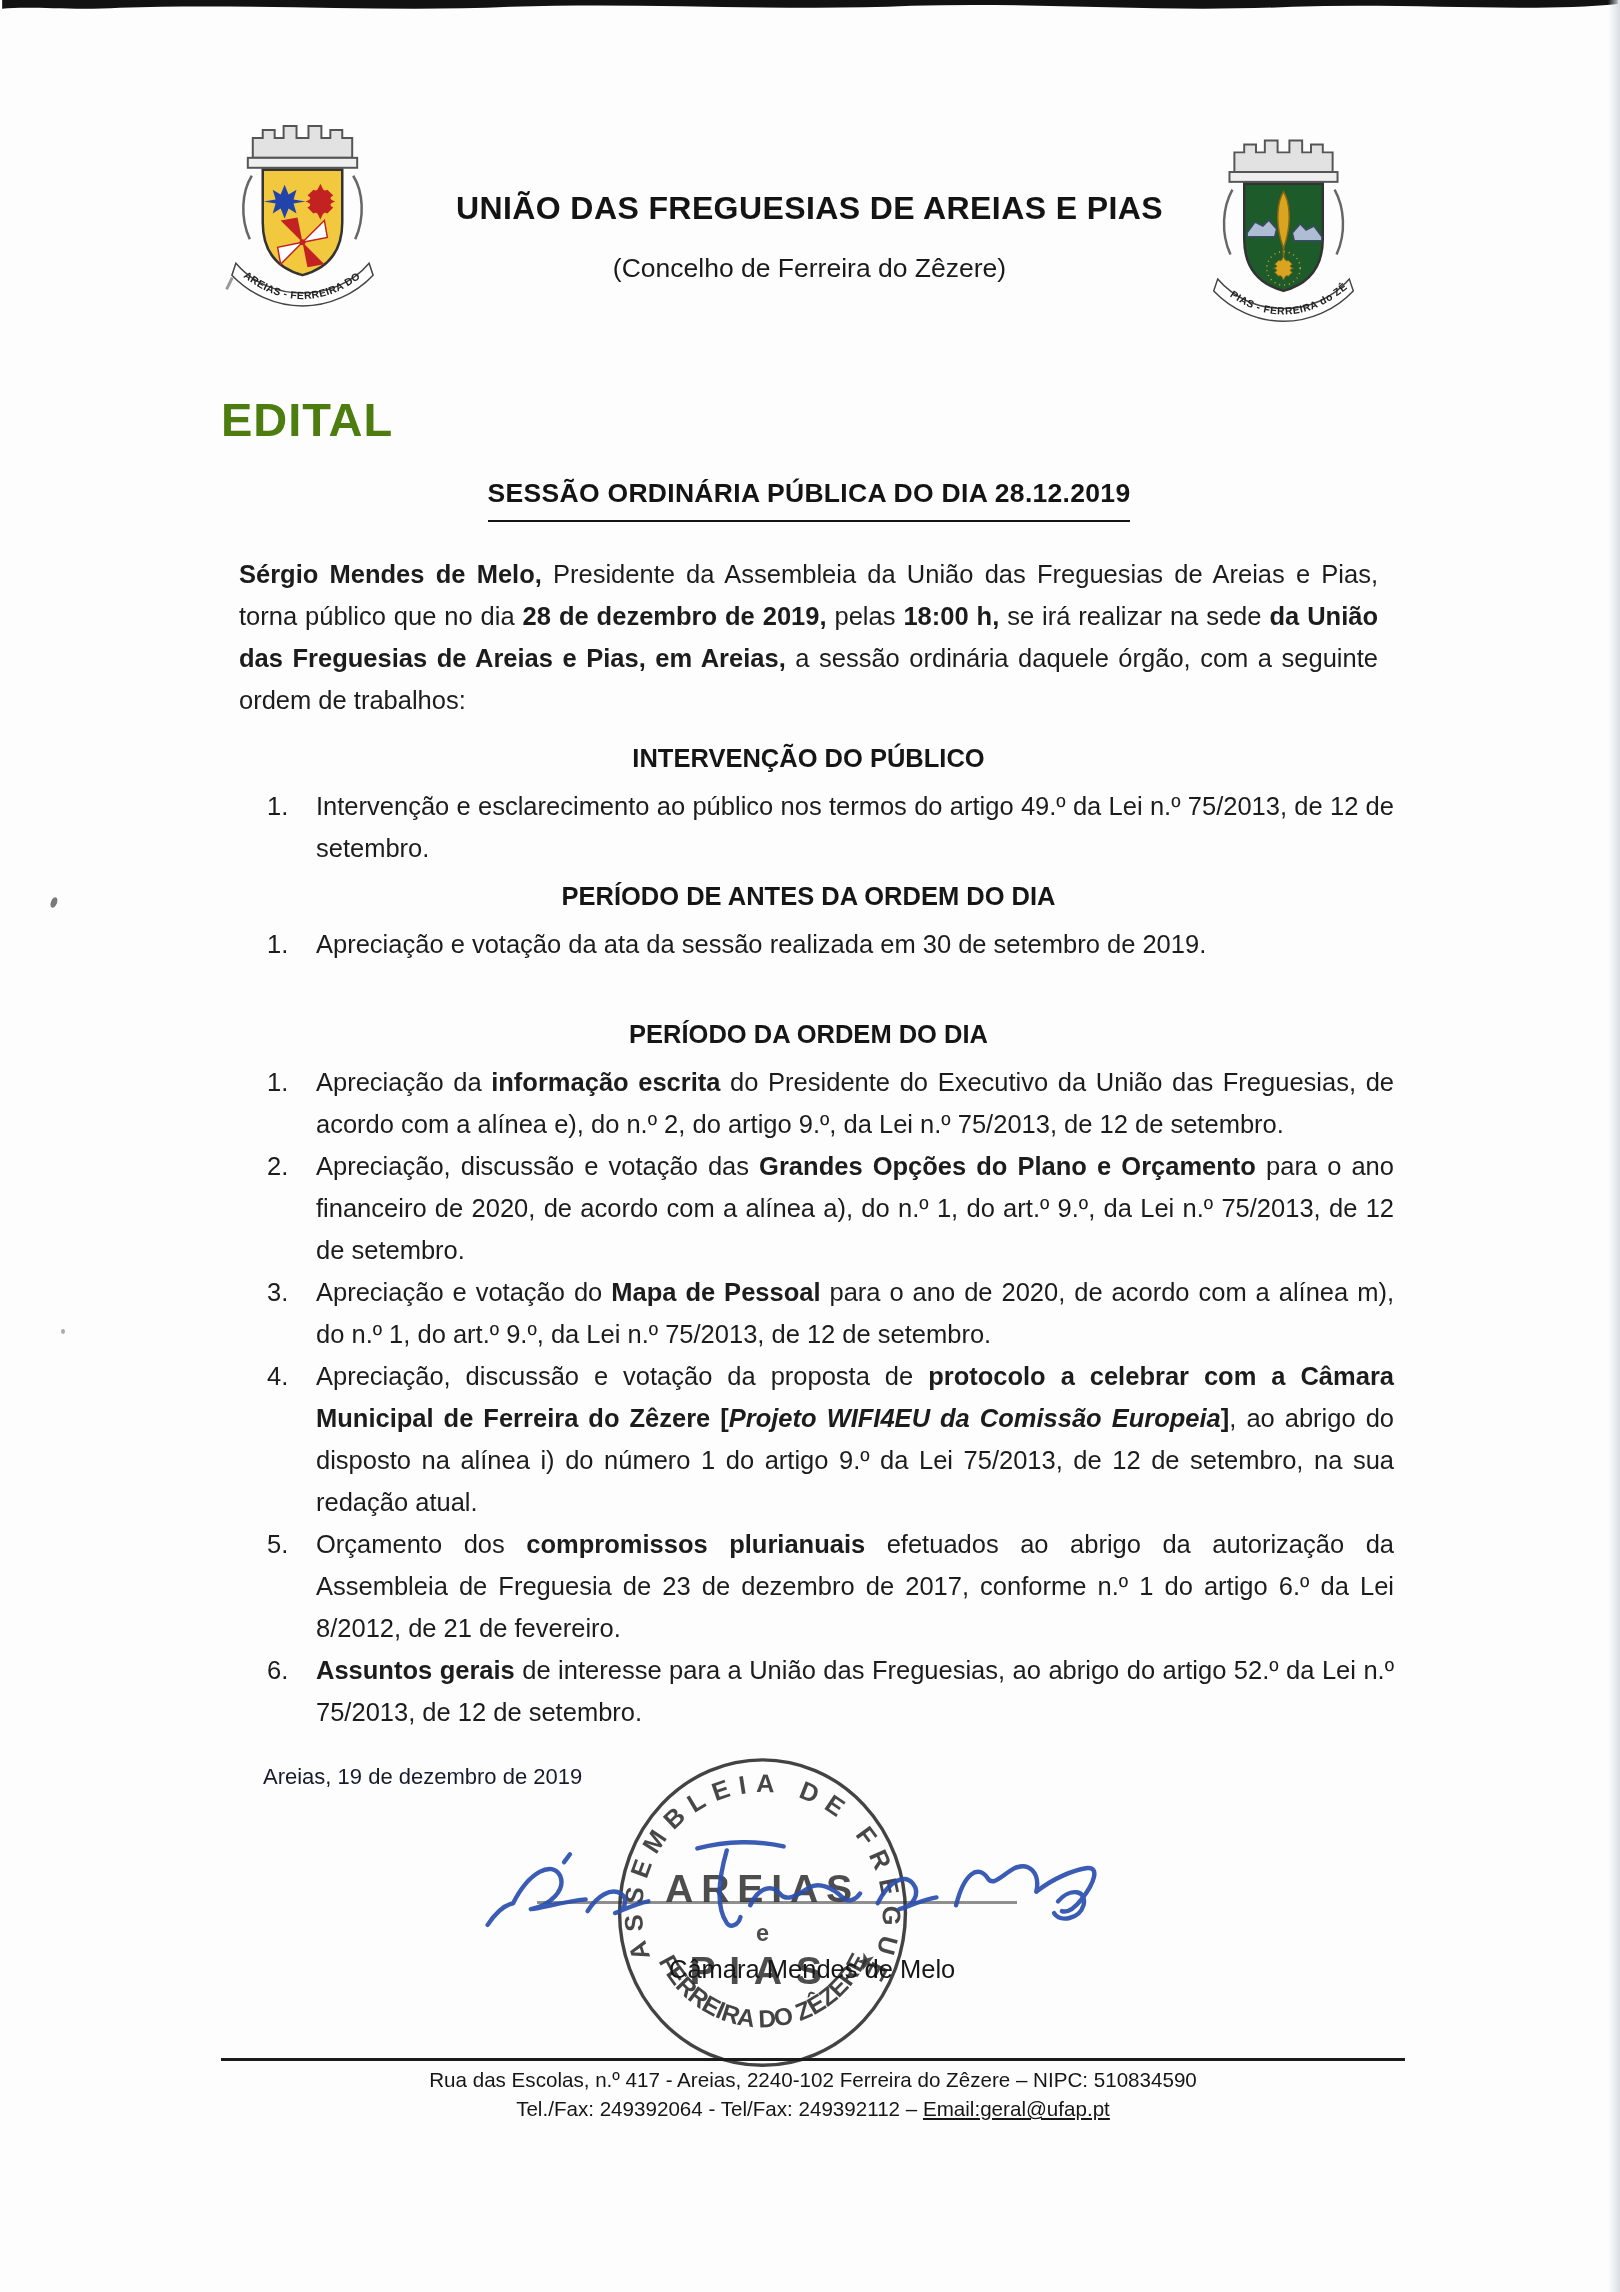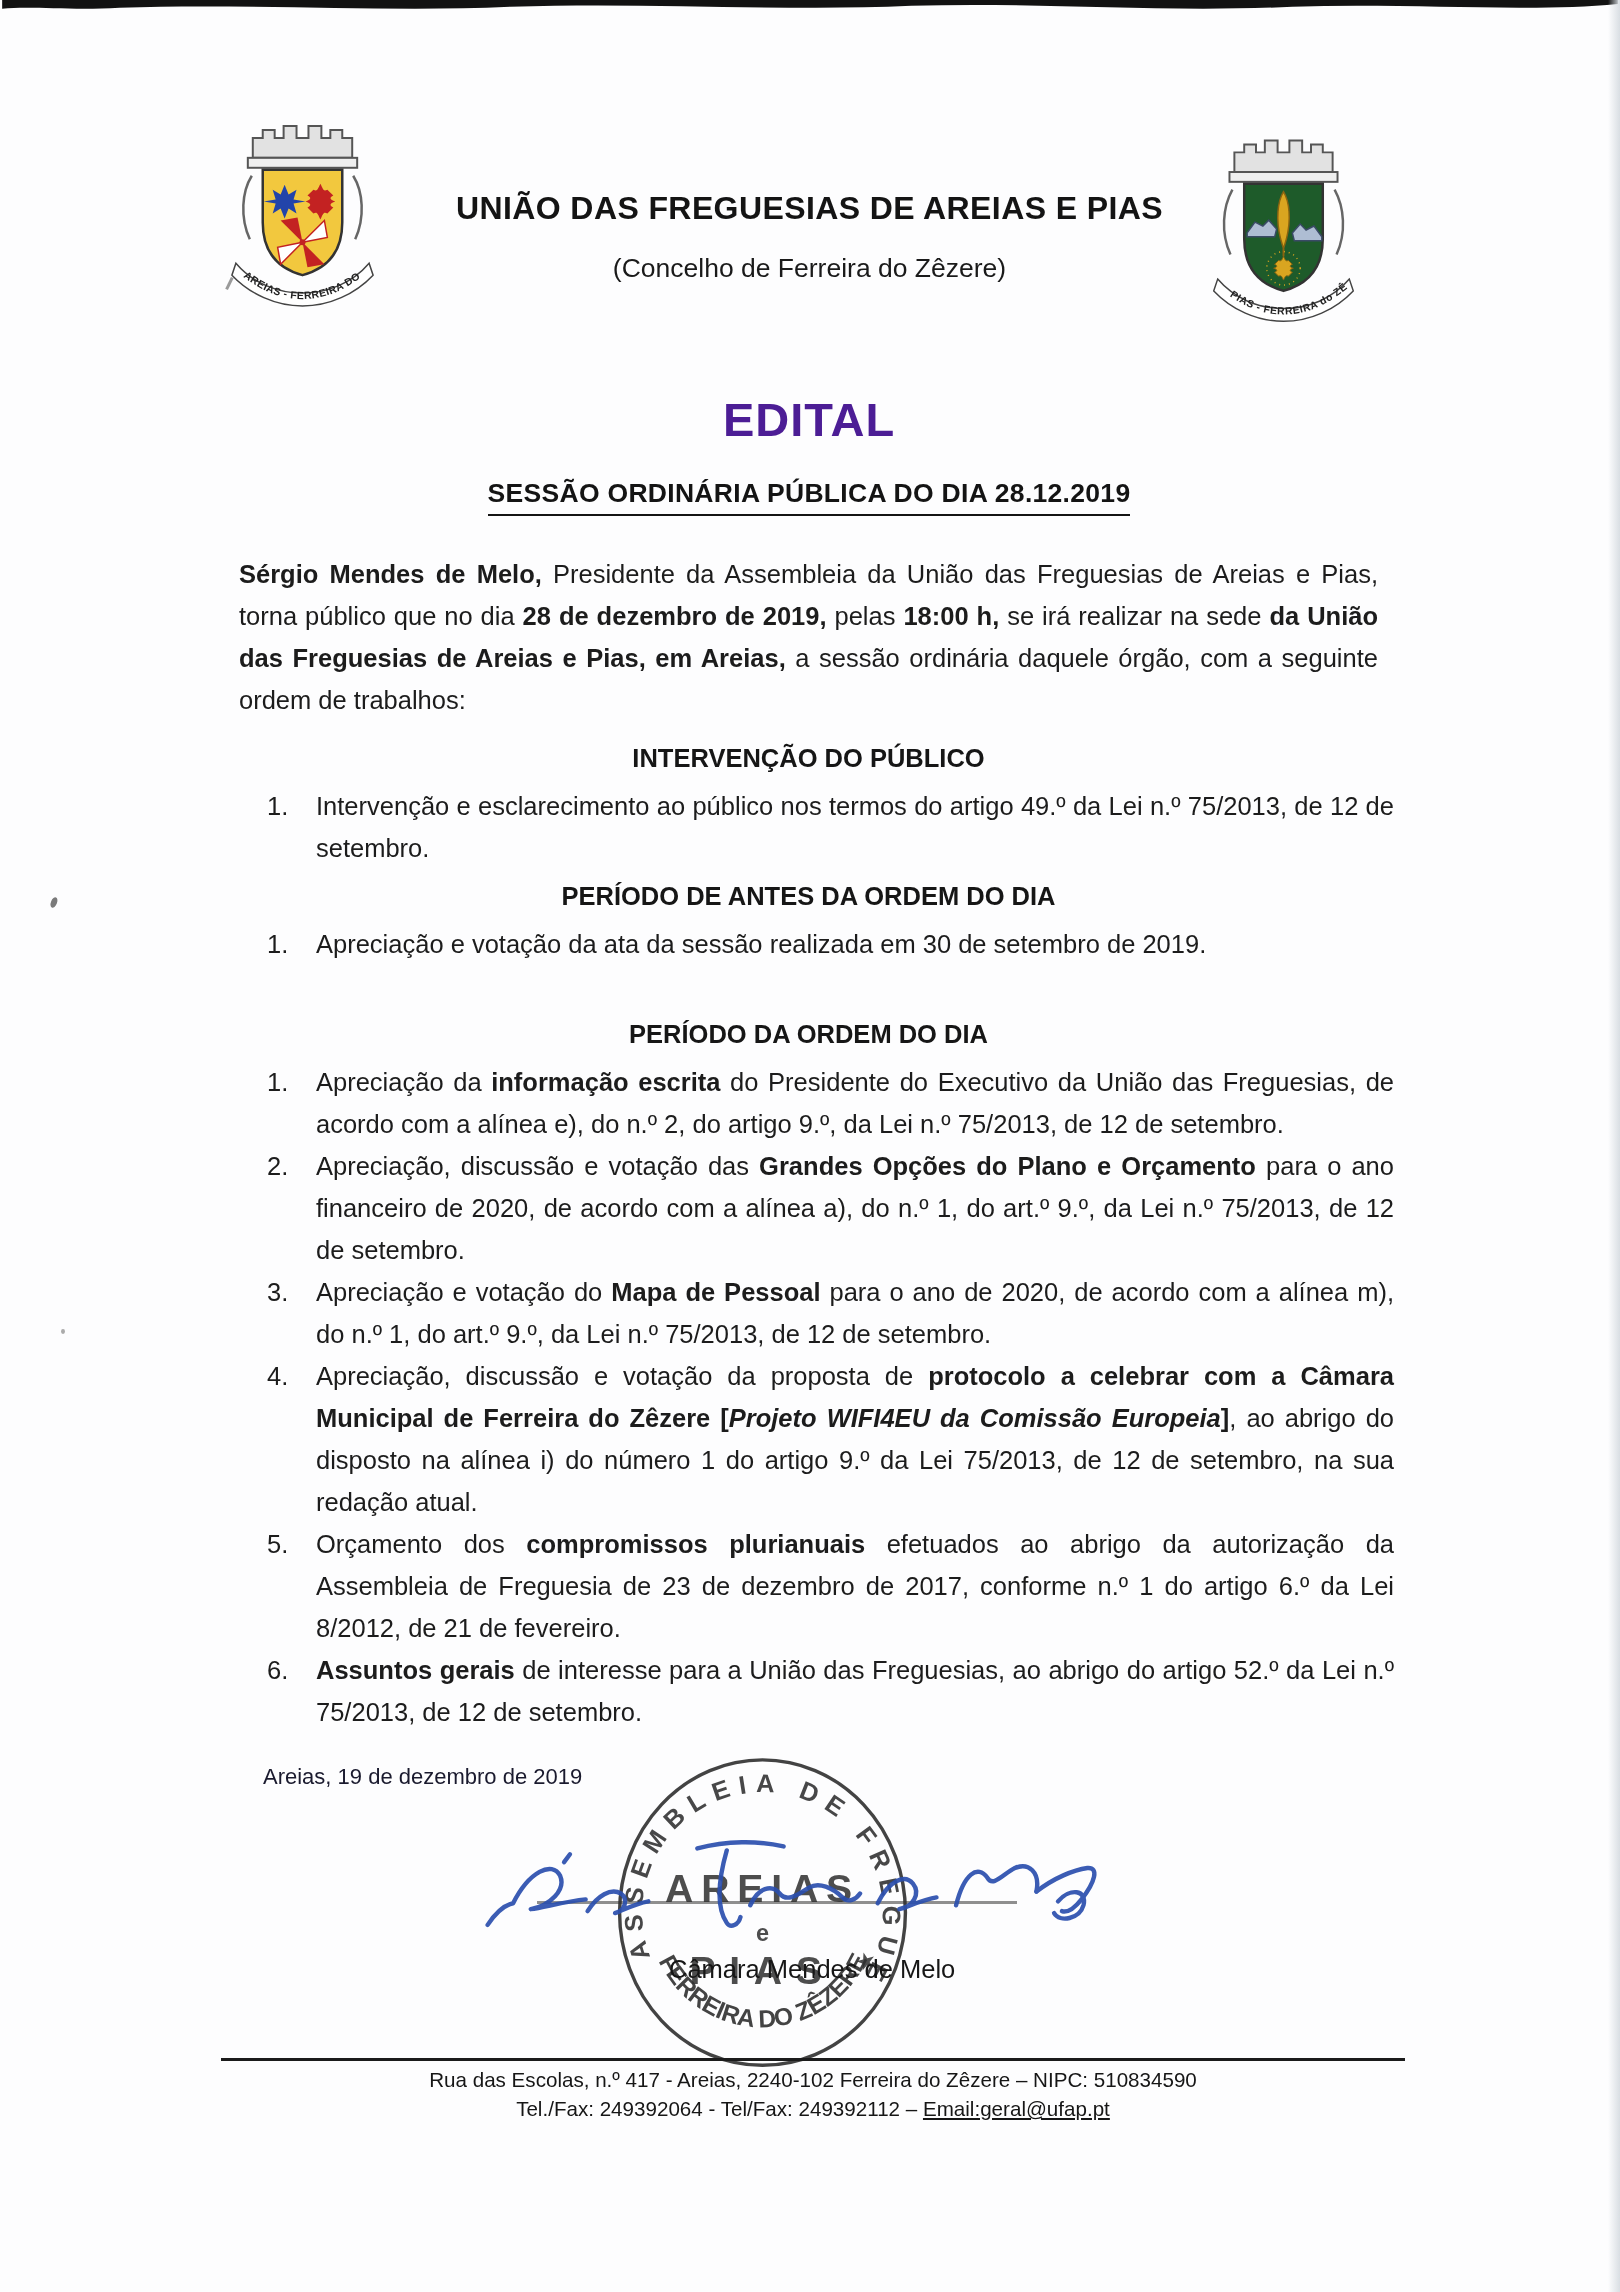--- a/index.html
+++ b/index.html
@@ -14,25 +14,25 @@
   .speck2{position:absolute;left:228px;top:277px;width:2.9px;height:12.7px;background:#9a9a9a;
           transform:rotate(26deg);}
   .speck3{position:absolute;left:61px;top:1329px;width:3.9px;height:4.9px;border-radius:50%;background:#ababab;}
   
   .crest-left{position:absolute;left:218px;top:118px;width:169px;height:194px;}
   .crest-right{position:absolute;left:1200px;top:129px;width:167px;height:200px;}
   .org-name{position:absolute;left:410px;top:190px;width:799px;text-align:center;
             font-size:32px;font-weight:bold;letter-spacing:0.4px;white-space:nowrap;color:#141414;}
   .org-sub{position:absolute;left:410px;top:253px;width:799px;text-align:center;font-size:26.5px;color:#1a1a1a;}
   
-  .doc-title{position:absolute;left:221px;top:392px;width:1176px;text-align:center;
-             font-size:47px;font-weight:bold;letter-spacing:1px;color:#4c1d95;}
+  .doc-title{position:absolute;left:221px;top:392px;width:1176px;
+             font-size:47px;font-weight:bold;letter-spacing:1px;color:#4d7c0f;}
   .session-wrap{position:absolute;left:221px;top:478px;width:1176px;text-align:center;}
   .session-heading{display:inline-block;font-size:26.5px;font-weight:bold;letter-spacing:0.3px;
-             border-bottom:2.9px solid #141414;padding-bottom:5px;color:#141414;}
+             border-bottom:2.9px solid #141414;padding-bottom:11px;color:#141414;}
   
   .content{position:absolute;left:223px;top:537px;width:1171px;font-size:25.5px;line-height:42px;
            text-align:justify;color:#1c1c1c;}
   .content p{margin:16px;}
   .sec{margin:6px;text-align:center;font-size:25.5px;line-height:42px;font-weight:bold;color:#161616;}
   .item{position:relative;padding-left:93px;margin:0;}
   .item .num{position:absolute;left:44px;}
   .gap{height:42px;}
   
   .dateline{position:absolute;left:263px;top:1764px;font-size:22px;color:#1a1a2e;}

